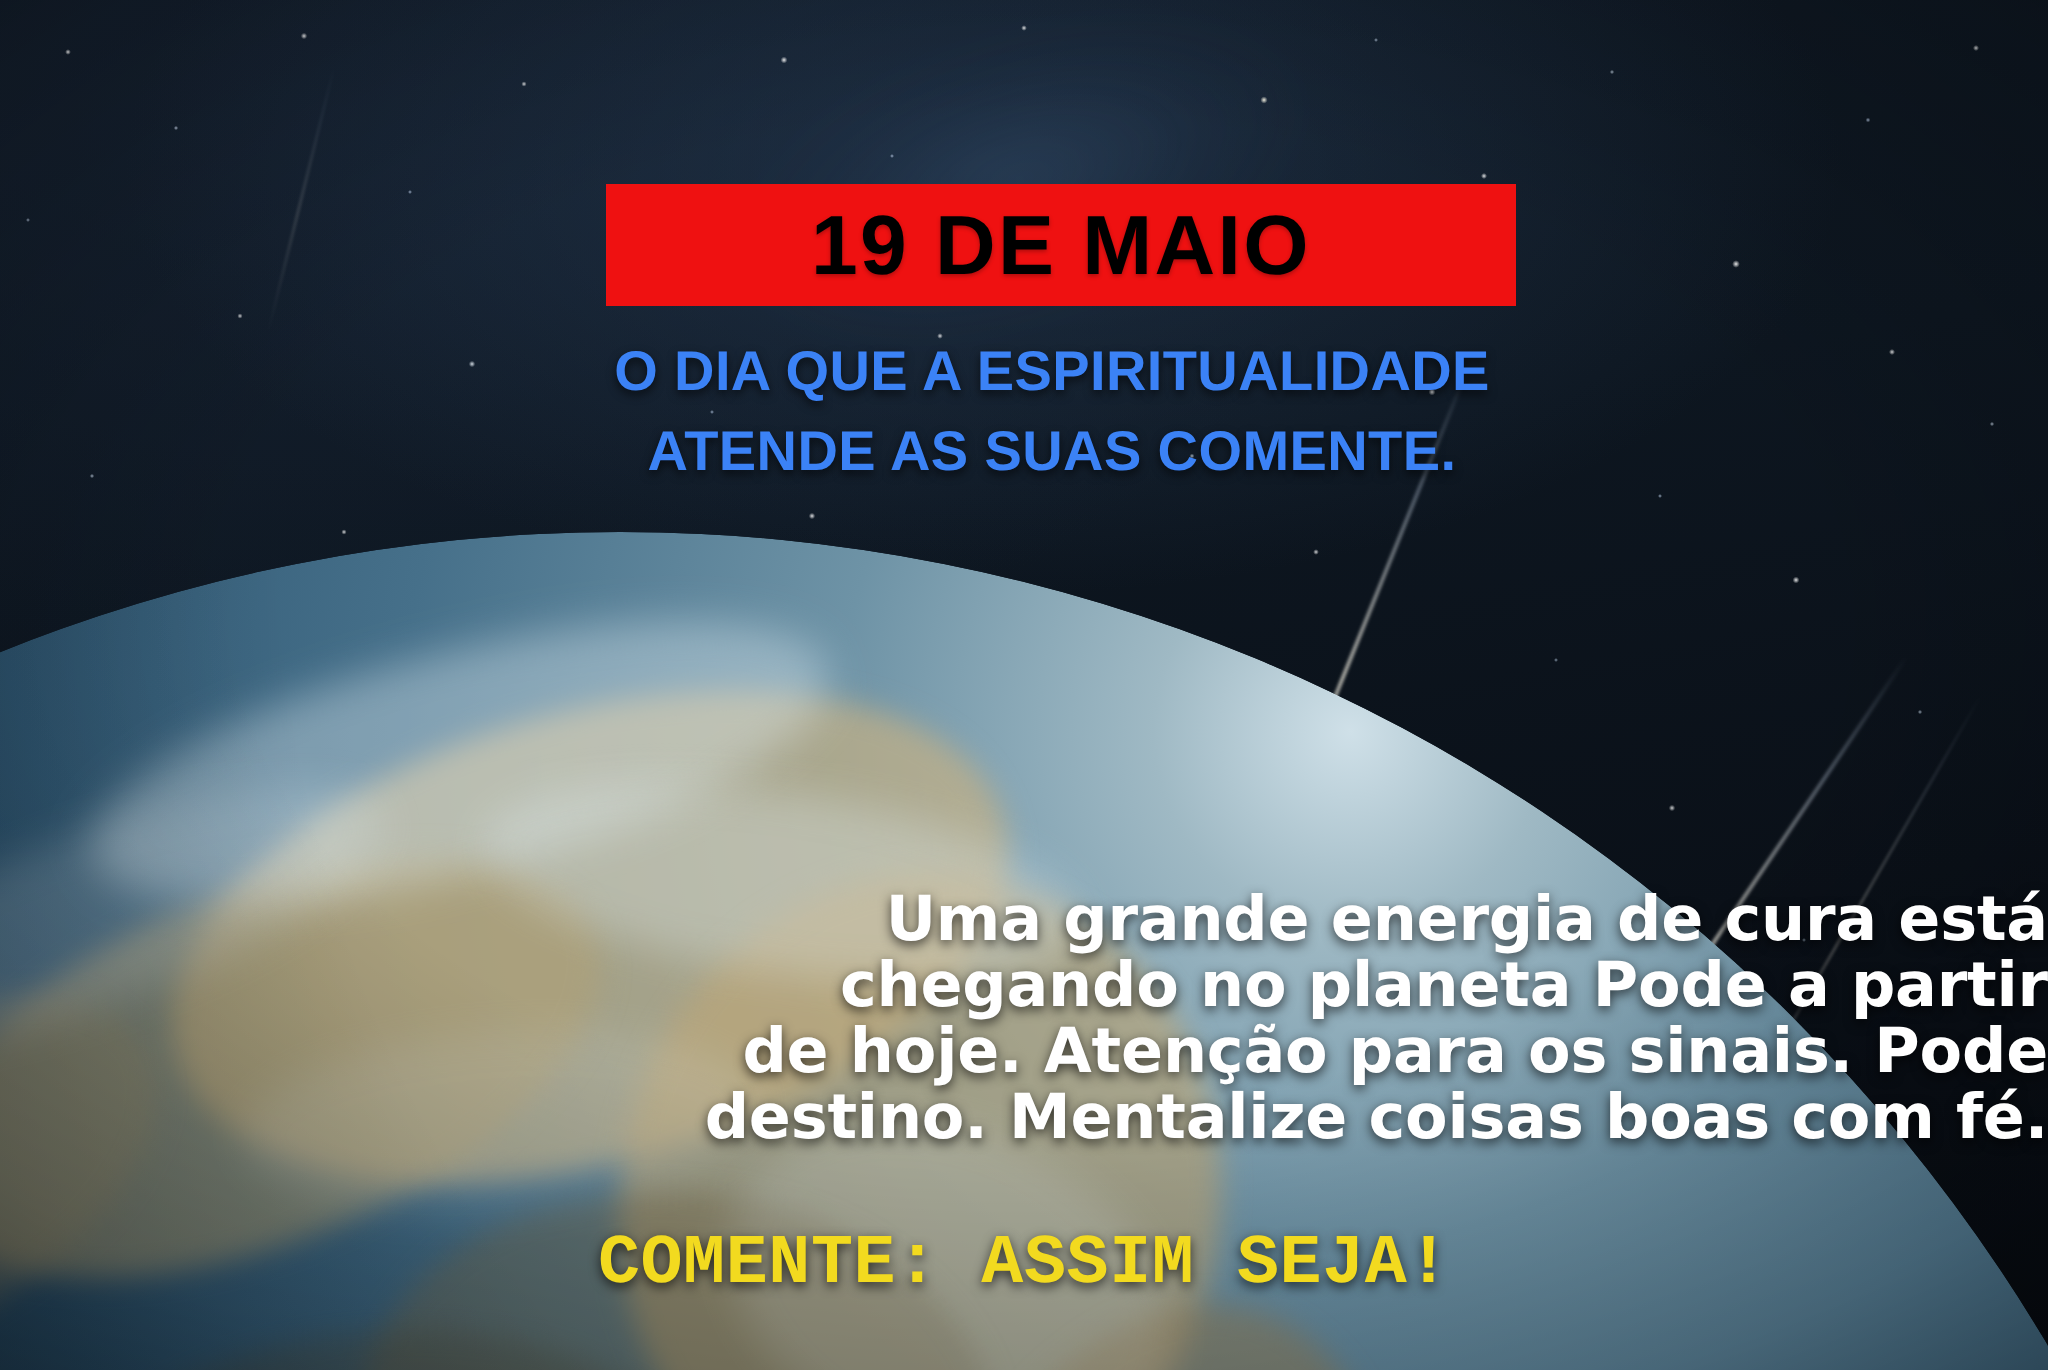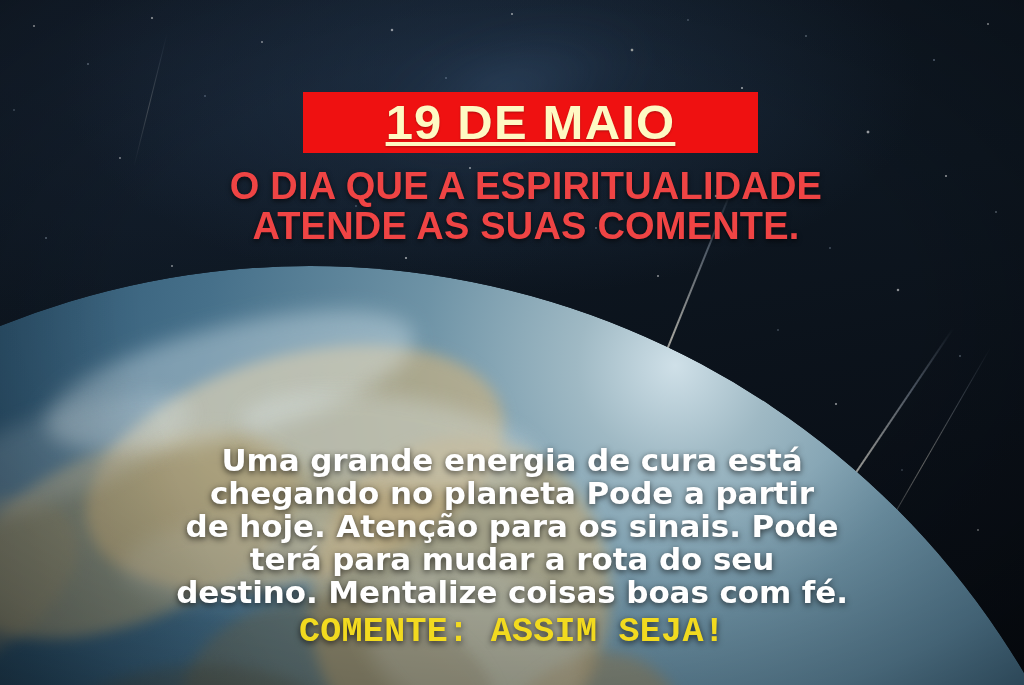--- a/index.html
+++ b/index.html
@@ -201,50 +201,49 @@
   .content { position:absolute; inset:0; }
 
   .date-banner {
     position:absolute;
     left:303px; top:92px;
     width:455px; height:61px;
     background:#ef1111;
     display:flex; align-items:center; justify-content:center;
   }
   .date-banner-text {
-    color:#fef9c3;
-    font-size:49px;
+    color:#000000;
+    font-size:42px;
     font-weight:bold;
     letter-spacing:1.2px;
     line-height:1;
     white-space:nowrap;
     font-family:"Liberation Sans", sans-serif;
     text-shadow:0 1px 2px rgba(0,0,0,.28);
-    text-decoration:underline;
   }
 
   .headline {
     position:absolute;
     left:0; right:0; top:166px;
     text-align:center;
-    color:#ef4444;
-    font-size:38px;
+    color:#3b82f6;
+    font-size:28px;
     font-weight:bold;
     line-height:40px;
     letter-spacing:0.2px;
     font-family:"Liberation Sans", sans-serif;
     text-shadow:0 2px 5px rgba(0,0,0,.62);
     margin-left:28px;
   }
   .headline div { white-space:nowrap; }
 
   .body-copy {
     position:absolute;
     left:0; right:0; top:444px;
-    text-align:center;
+    text-align:right;
     color:#ffffff;
     font-size:31px;
     font-weight:bold;
     line-height:33px;
     letter-spacing:-0.1px;
     font-family:"DejaVu Sans", sans-serif;
     text-shadow:0 2px 6px rgba(0,0,0,.68);
   }
   .body-copy div { white-space:nowrap; }
 
@@ -305,20 +304,19 @@
 
     <div class="headline">
       <div>O DIA QUE A ESPIRITUALIDADE</div>
       <div>ATENDE AS SUAS COMENTE.</div>
     </div>
 
     <div class="body-copy">
       <div>Uma grande energia de cura está</div>
       <div>chegando no planeta Pode a partir</div>
       <div>de hoje. Atenção para os sinais. Pode</div>
-      <div>terá para mudar a rota do seu</div>
       <div>destino. Mentalize coisas boas com fé.</div>
     </div>
 
     <div class="cta">COMENTE: ASSIM SEJA!</div>
 
   </div>
 </div>
 
 </body></html>

